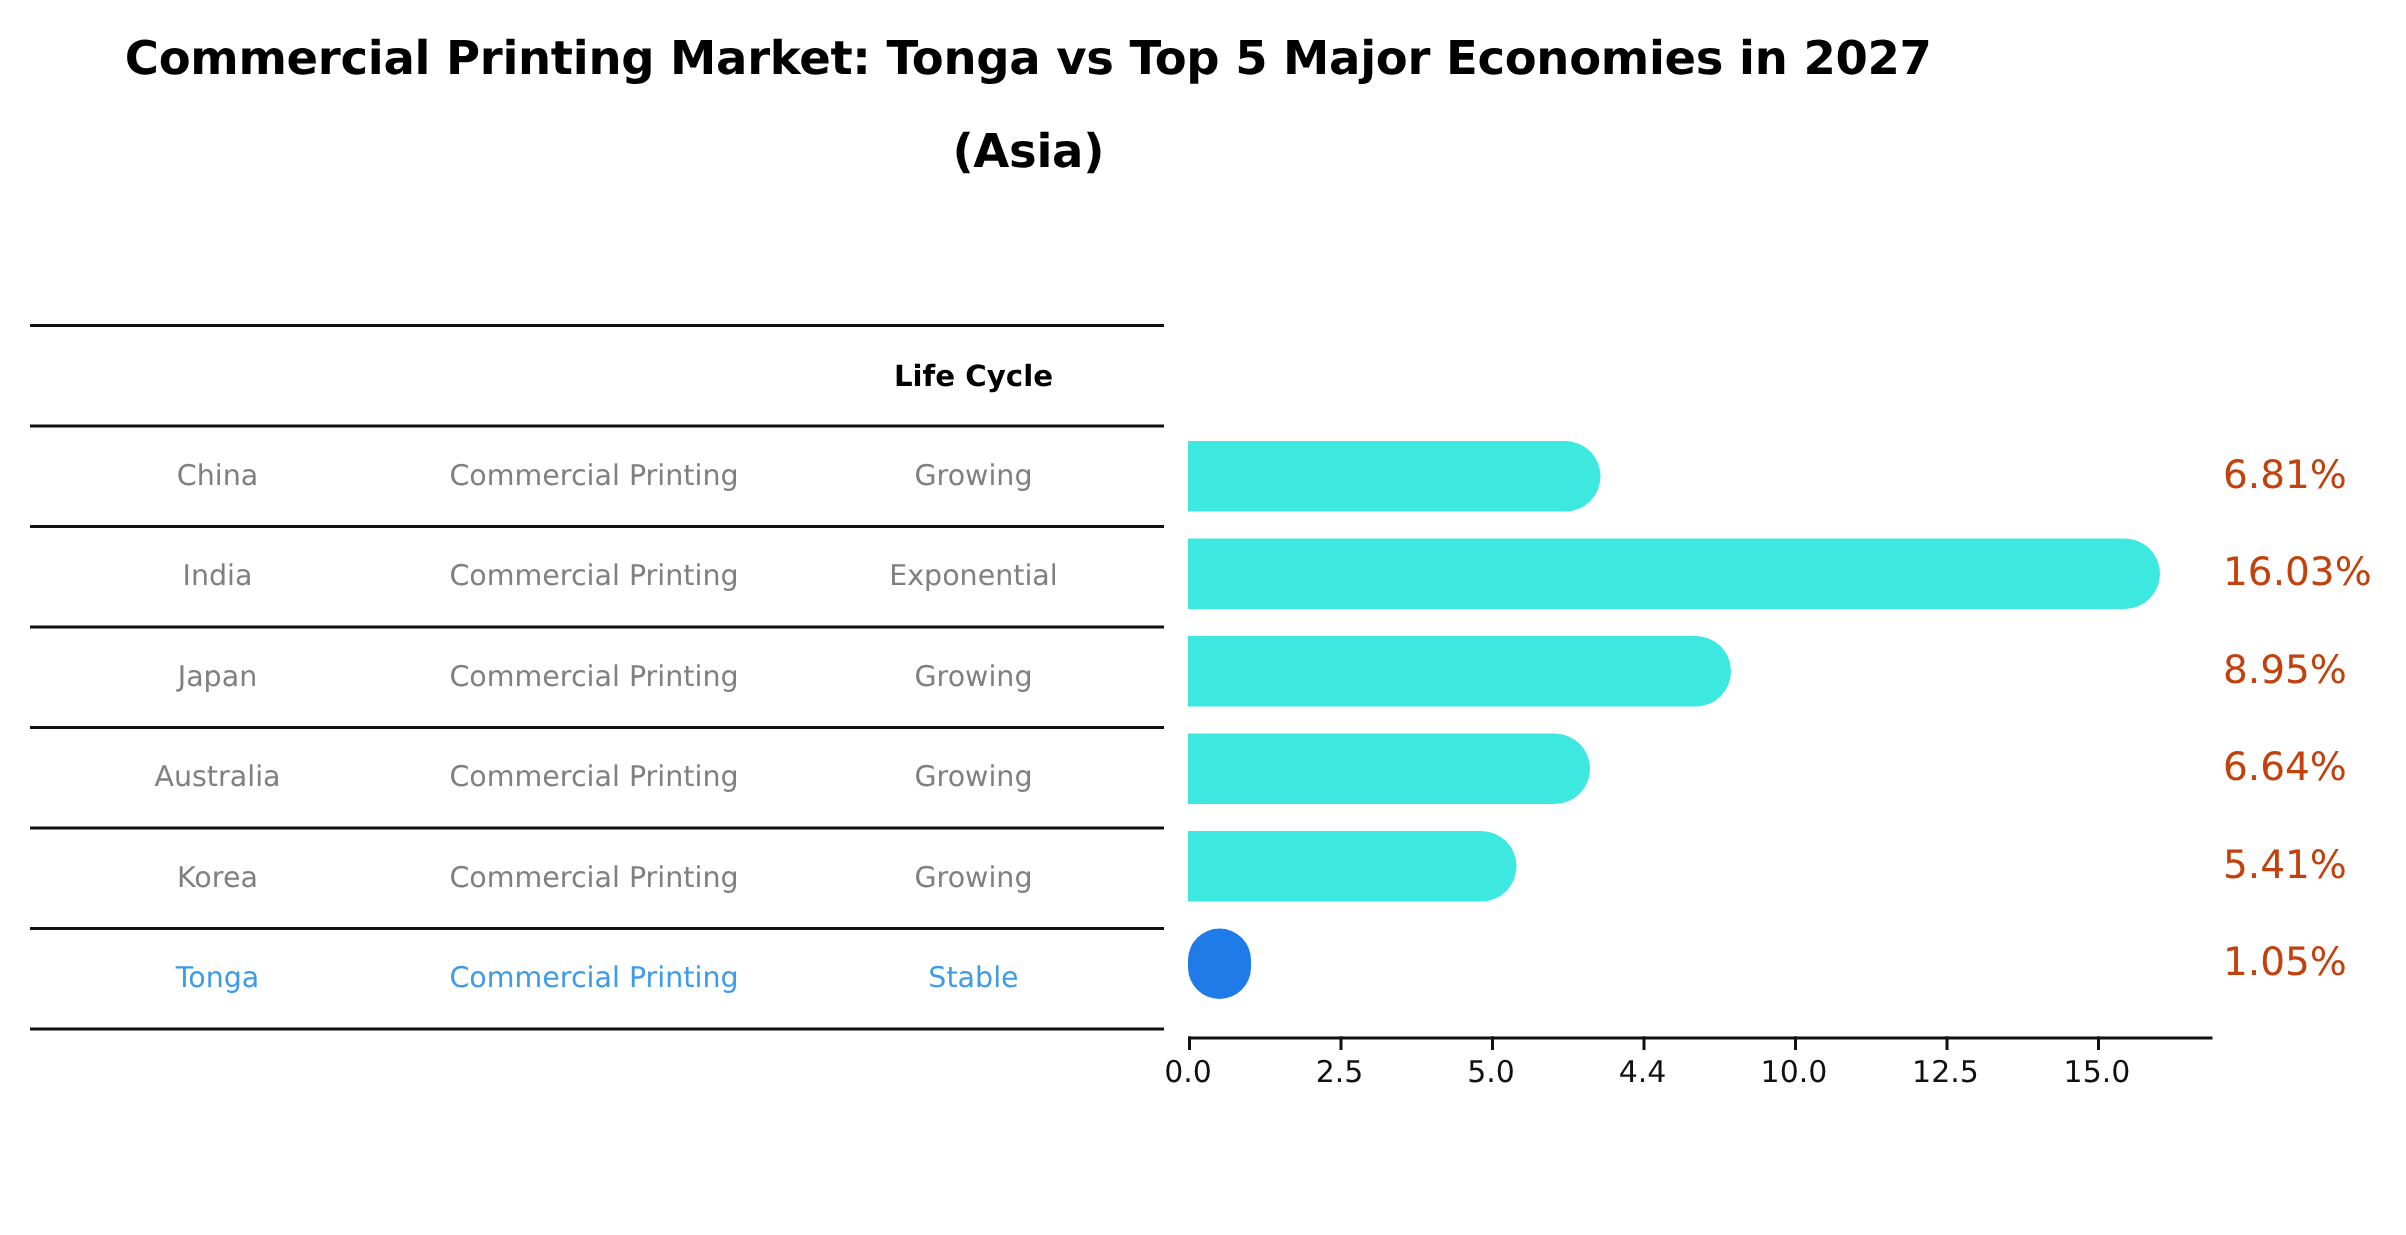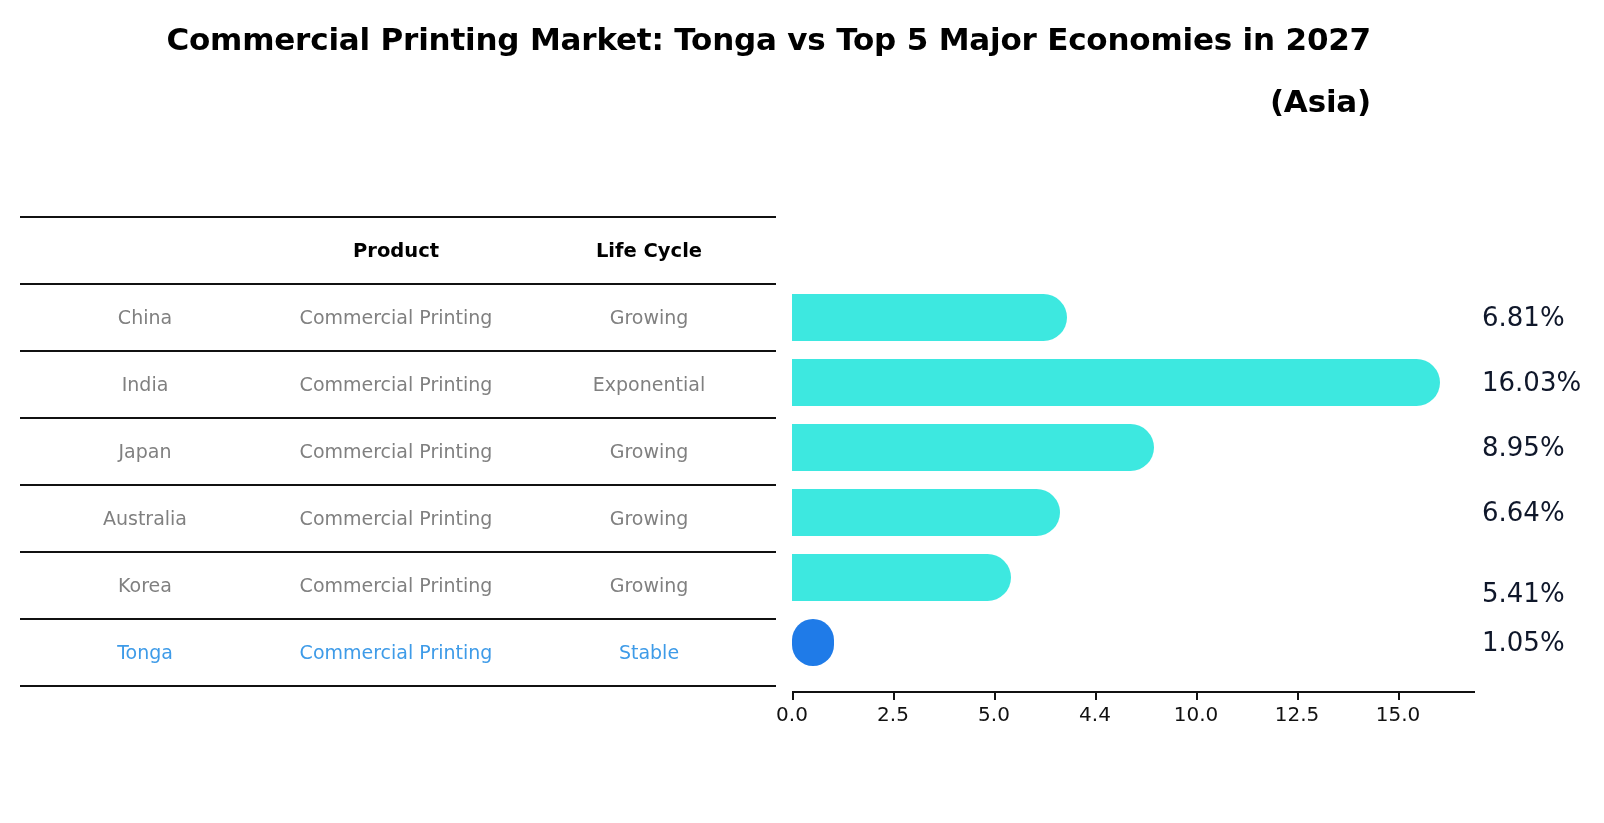--- a/index.html
+++ b/index.html
@@ -14,21 +14,21 @@
     font-family: "DejaVu Sans", sans-serif;
     overflow: hidden;
   }
 
   
   #title-block {
     position: absolute;
     left: 0;
     top: 8px;
     width: 1371px;
-    text-align: right;
+    text-align: center;
   }
   .title-line {
     font-size: 31px;
     font-weight: bold;
     color: #000000;
     line-height: 62px;
     letter-spacing: -0.2px;
   }
 
   
@@ -90,21 +90,21 @@
   .bar.tonga {
     background: #1F7BE8;
     border-radius: 24px;
   }
   .bar-value {
     position: absolute;
     left: 1482px;
     height: 47px;
     line-height: 47px;
     font-size: 26px;
-    color: #0f172a;
+    color: #c2410c;
     white-space: nowrap;
     text-align: left;
   }
 
   
   #x-axis-line {
     position: absolute;
     left: 792px;
     top: 691px;
     width: 683px;
@@ -132,21 +132,20 @@
 <body>
 
 <div id="title-block">
   <div class="title-line">Commercial Printing Market: Tonga vs Top 5 Major Economies in 2027</div>
   <div class="title-line">(Asia)</div>
 </div>
 
 <div id="table-panel">
 
   <div class="trow header-row">
-    <div class="cell col-product">Product</div>
     <div class="cell col-life">Life Cycle</div>
   </div>
 
   <div class="trow data-row">
     <div class="cell col-country">China</div>
     <div class="cell col-product">Commercial Printing</div>
     <div class="cell col-life">Growing</div>
   </div>
 
   <div class="trow data-row">
@@ -185,21 +184,21 @@
   <div id="bars-layer">
       <div class="bar" style="left: 792px; top: 294px; width: 275.124px;"></div>
       <div class="bar-value" style="top: 294px;">6.81%</div>
       <div class="bar" style="left: 792px; top: 359px; width: 647.612px;"></div>
       <div class="bar-value" style="top: 359px;">16.03%</div>
       <div class="bar" style="left: 792px; top: 424px; width: 361.58px;"></div>
       <div class="bar-value" style="top: 424px;">8.95%</div>
       <div class="bar" style="left: 792px; top: 489px; width: 268.256px;"></div>
       <div class="bar-value" style="top: 489px;">6.64%</div>
       <div class="bar" style="left: 792px; top: 554px; width: 218.564px;"></div>
-      <div class="bar-value" style="top: 554px; margin-top: 16px;">5.41%</div>
+      <div class="bar-value" style="top: 554px;">5.41%</div>
       <div class="bar tonga" style="left: 792px; top: 619px; width: 42.42px;"></div>
       <div class="bar-value" style="top: 619px;">1.05%</div>
     </div>
   <div id="axis-layer">
     <div id="x-axis-line"></div>
   <div class="x-tick" style="left: 792px;"></div>
       <div class="x-tick-label" style="left: 792px;">0.0</div>
       <div class="x-tick" style="left: 893px;"></div>
       <div class="x-tick-label" style="left: 893px;">2.5</div>
       <div class="x-tick" style="left: 994px;"></div>

